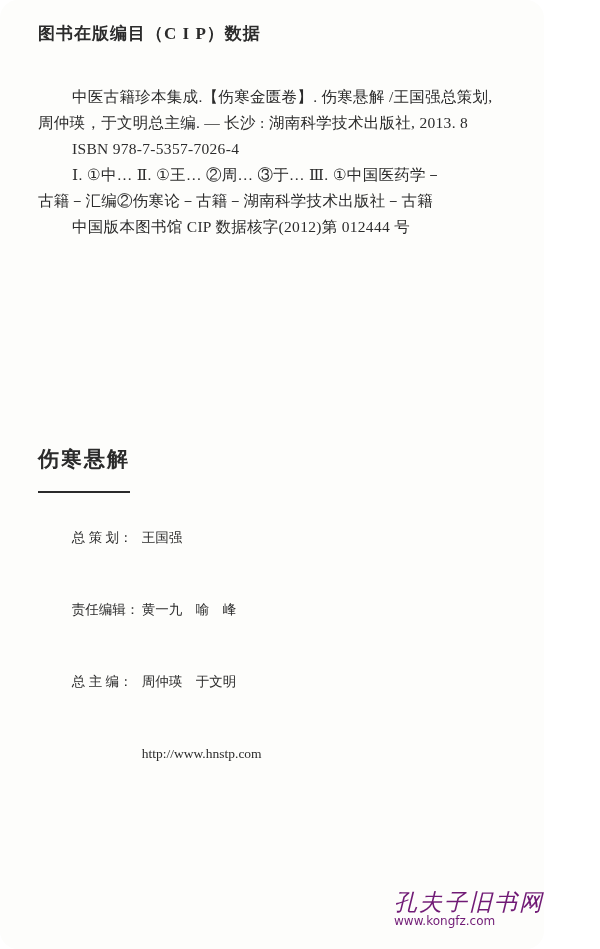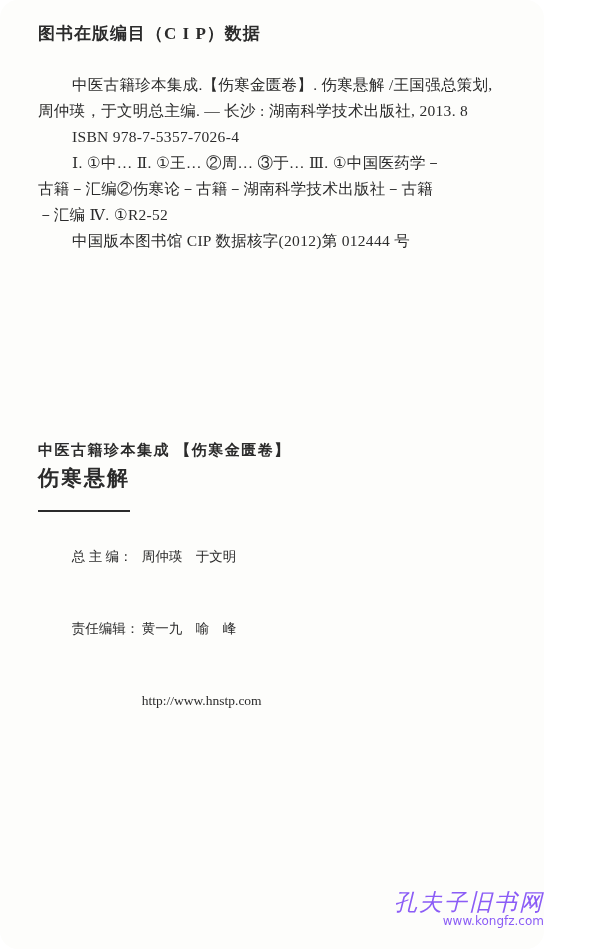--- a/index.html
+++ b/index.html
@@ -20,21 +20,21 @@
   
   .cip-block {
     padding: 22px 18px 0 38px;
   }
   .cip-heading {
     font-size: 17px;
     font-weight: bold;
     letter-spacing: 1px;
   }
   .cip-lines {
-    margin-top: 27px;
+    margin-top: 39px;
     font-size: 15.5px;
     line-height: 26px;
     letter-spacing: 0.3px;
   }
   .cip-line { white-space: pre-wrap; }
   .cip-line.indent { padding-left: 34px; }
   
   .colophon {
     position: absolute;
     left: 38px;
@@ -96,54 +96,55 @@
         <div class="cip-line indent">中医古籍珍本集成.【伤寒金匮卷】. 伤寒悬解 /王国强总策划,</div>
 
         <div class="cip-line">周仲瑛，于文明总主编. — 长沙 : 湖南科学技术出版社, 2013. 8</div>
 
         <div class="cip-line indent">ISBN 978-7-5357-7026-4</div>
 
         <div class="cip-line indent">Ⅰ. ①中… Ⅱ. ①王… ②周… ③于… Ⅲ. ①中国医药学－</div>
 
         <div class="cip-line">古籍－汇编②伤寒论－古籍－湖南科学技术出版社－古籍</div>
 
-        <div class="cip-line">－汇编 Ⅳ. ①R2-52</div>
 
         <div class="cip-line indent">中国版本图书馆 CIP 数据核字(2012)第 012444 号</div>
       </div>
   </div>
 
   <div class="colophon">
-    <div class="series-title">中医古籍珍本集成 【伤寒金匮卷】</div>
     <div>
       <span class="book-title">伤寒悬解</span>
     </div>
     <div class="info-rows">
 
-
         <div class="info-row">
-          <span class="row-label">总 主 编：</span><span class="row-value">周仲瑛　于文明</span>
+          <span class="row-label">总 策 划：</span><span class="row-value">王国强</span>
         </div>
 
         <div class="info-row">
           <span class="row-label">责任编辑：</span><span class="row-value">黄一九　喻　峰</span>
+        </div>
+
+        <div class="info-row">
+          <span class="row-label">总 主 编：</span><span class="row-value">周仲瑛　于文明</span>
         </div>
 
 
 
         <div class="info-row">
           <span class="row-label"></span><span class="row-value">http://www.hnstp.com</span>
         </div>
 
         <div class="info-row">
           
         </div>
 
       </div>
 
   </div>
 
-  <div class="watermark" style="color: #8b5cf6; text-align: right;">
+  <div class="watermark" style="color: #701a75;">
     <div class="wm-name">孔夫子旧书网</div>
     <div class="wm-url">www.kongfz.com</div>
   </div>
 
 </div>
 
 </body></html>

